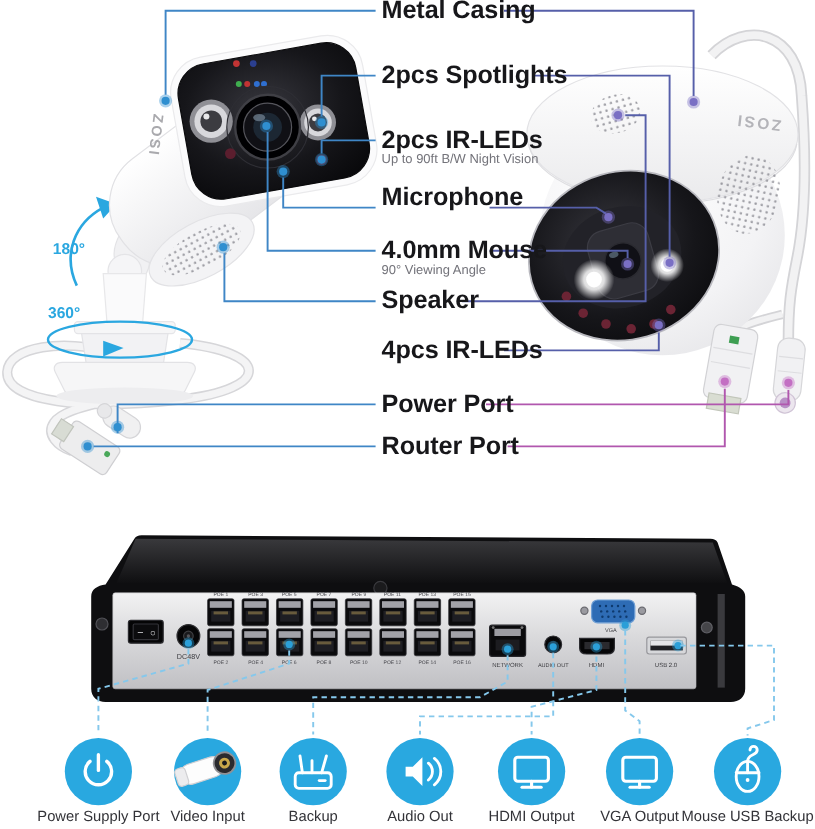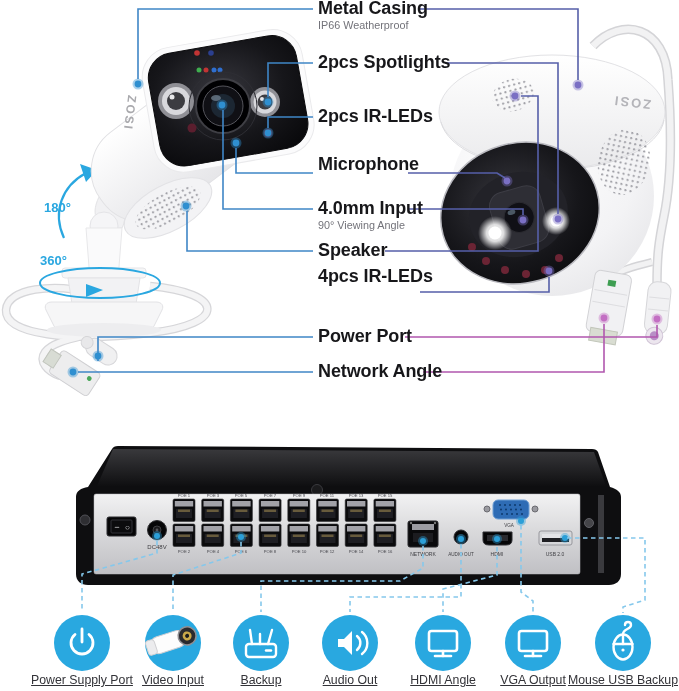--- a/index.html
+++ b/index.html
@@ -1,23 +1,23 @@
 <!DOCTYPE html>
 <html><head>
 <meta charset="utf-8">
 <style>
   html,body{margin:0;padding:0;background:#fff;}
   #stage{position:relative;width:679px;height:691px;overflow:hidden;
          font-family:"Liberation Sans",sans-serif;background:#fff;}
   #scene{position:absolute;left:0;top:0;}
   .callout{position:absolute;left:318px;width:170px;}
-  .c-title{font-weight:700;font-size:18px;line-height:17px;color:#17171a;letter-spacing:-.1px;}
+  .c-title{font-weight:700;font-size:21px;line-height:17px;color:#17171a;letter-spacing:-.1px;}
   .c-sub{font-weight:400;font-size:10.8px;line-height:12px;color:#73737a;margin-top:2px;}
   .leg-label{position:absolute;top:673px;width:124px;text-align:center;
-             font-size:12.3px;line-height:14px;color:#333338;text-decoration:underline;}
+             font-size:12.3px;line-height:14px;color:#333338;}
   svg text{font-family:"Liberation Sans",sans-serif;}
 </style>
 </head>
 <body>
 
 <div id="stage">
 
 <svg id="scene" width="679" height="691" viewBox="0 0 679 691">
 <defs>
   <linearGradient id="gBody" x1="0" y1="0" x2="0" y2="1">
@@ -502,52 +502,52 @@
     <line x1="623" y1="634.5" x2="623" y2="644"></line>
     <circle cx="623" cy="650" r="1.6" fill="#fff" stroke="none"></circle>
     <path d="M623,634.5 C623,628 631,630 631,625 C631,621 625,621 625,625"></path>
   </g>
 </g>
 </svg>
 
 <div>
   <div class="callout" style="top:0px">
     <div class="c-title">Metal Casing</div>
-    <div class="c-sub">IP66 Weatherproof</div>
   </div>
   <div class="callout" style="top:54px">
     <div class="c-title">2pcs Spotlights</div>
   </div>
   <div class="callout" style="top:108px">
     <div class="c-title">2pcs IR-LEDs</div>
+    <div class="c-sub">Up to 90ft B/W Night Vision</div>
   </div>
   <div class="callout" style="top:156px">
     <div class="c-title">Microphone</div>
   </div>
   <div class="callout" style="top:200px">
-    <div class="c-title">4.0mm Input</div>
+    <div class="c-title">4.0mm Mouse</div>
     <div class="c-sub">90° Viewing Angle</div>
   </div>
   <div class="callout" style="top:242px">
     <div class="c-title">Speaker</div>
   </div>
-  <div class="callout" style="top:268px">
+  <div class="callout" style="top:283px">
     <div class="c-title">4pcs IR-LEDs</div>
   </div>
   <div class="callout" style="top:328px">
     <div class="c-title">Power Port</div>
   </div>
   <div class="callout" style="top:363px">
-    <div class="c-title">Network Angle</div>
+    <div class="c-title">Router Port</div>
   </div>
 </div>
 
 <div>
   <div class="leg-label" style="left:20px">Power Supply Port</div>
   <div class="leg-label" style="left:111px">Video Input</div>
   <div class="leg-label" style="left:199px">Backup</div>
   <div class="leg-label" style="left:288px">Audio Out</div>
-  <div class="leg-label" style="left:381px">HDMI Angle</div>
+  <div class="leg-label" style="left:381px">HDMI Output</div>
   <div class="leg-label" style="left:471px">VGA Output</div>
   <div class="leg-label" style="left:561px">Mouse USB Backup</div>
 </div>
 
 </div>
 
 </body></html>

